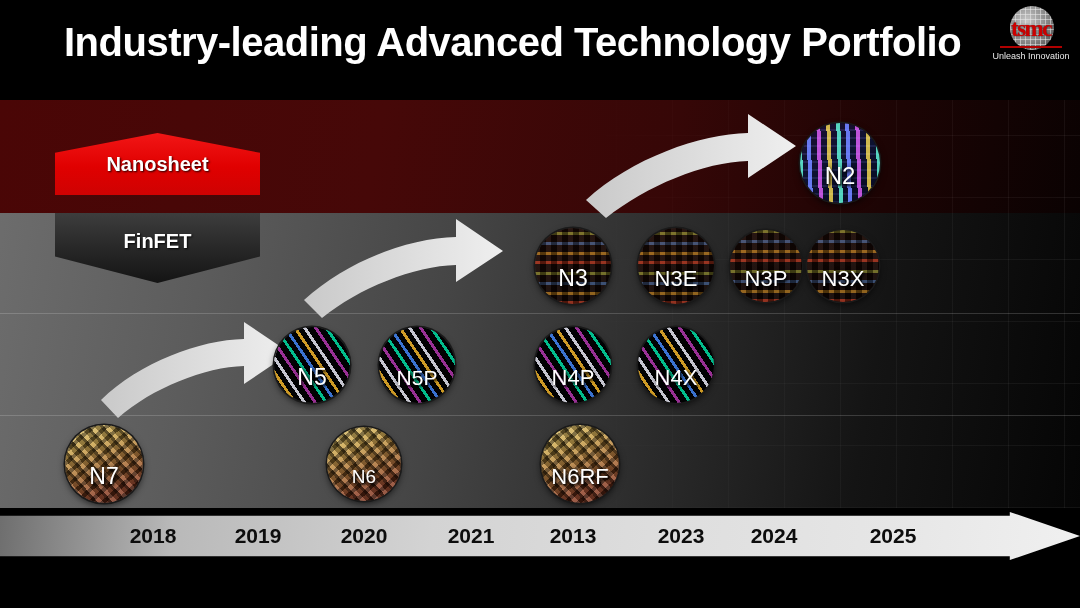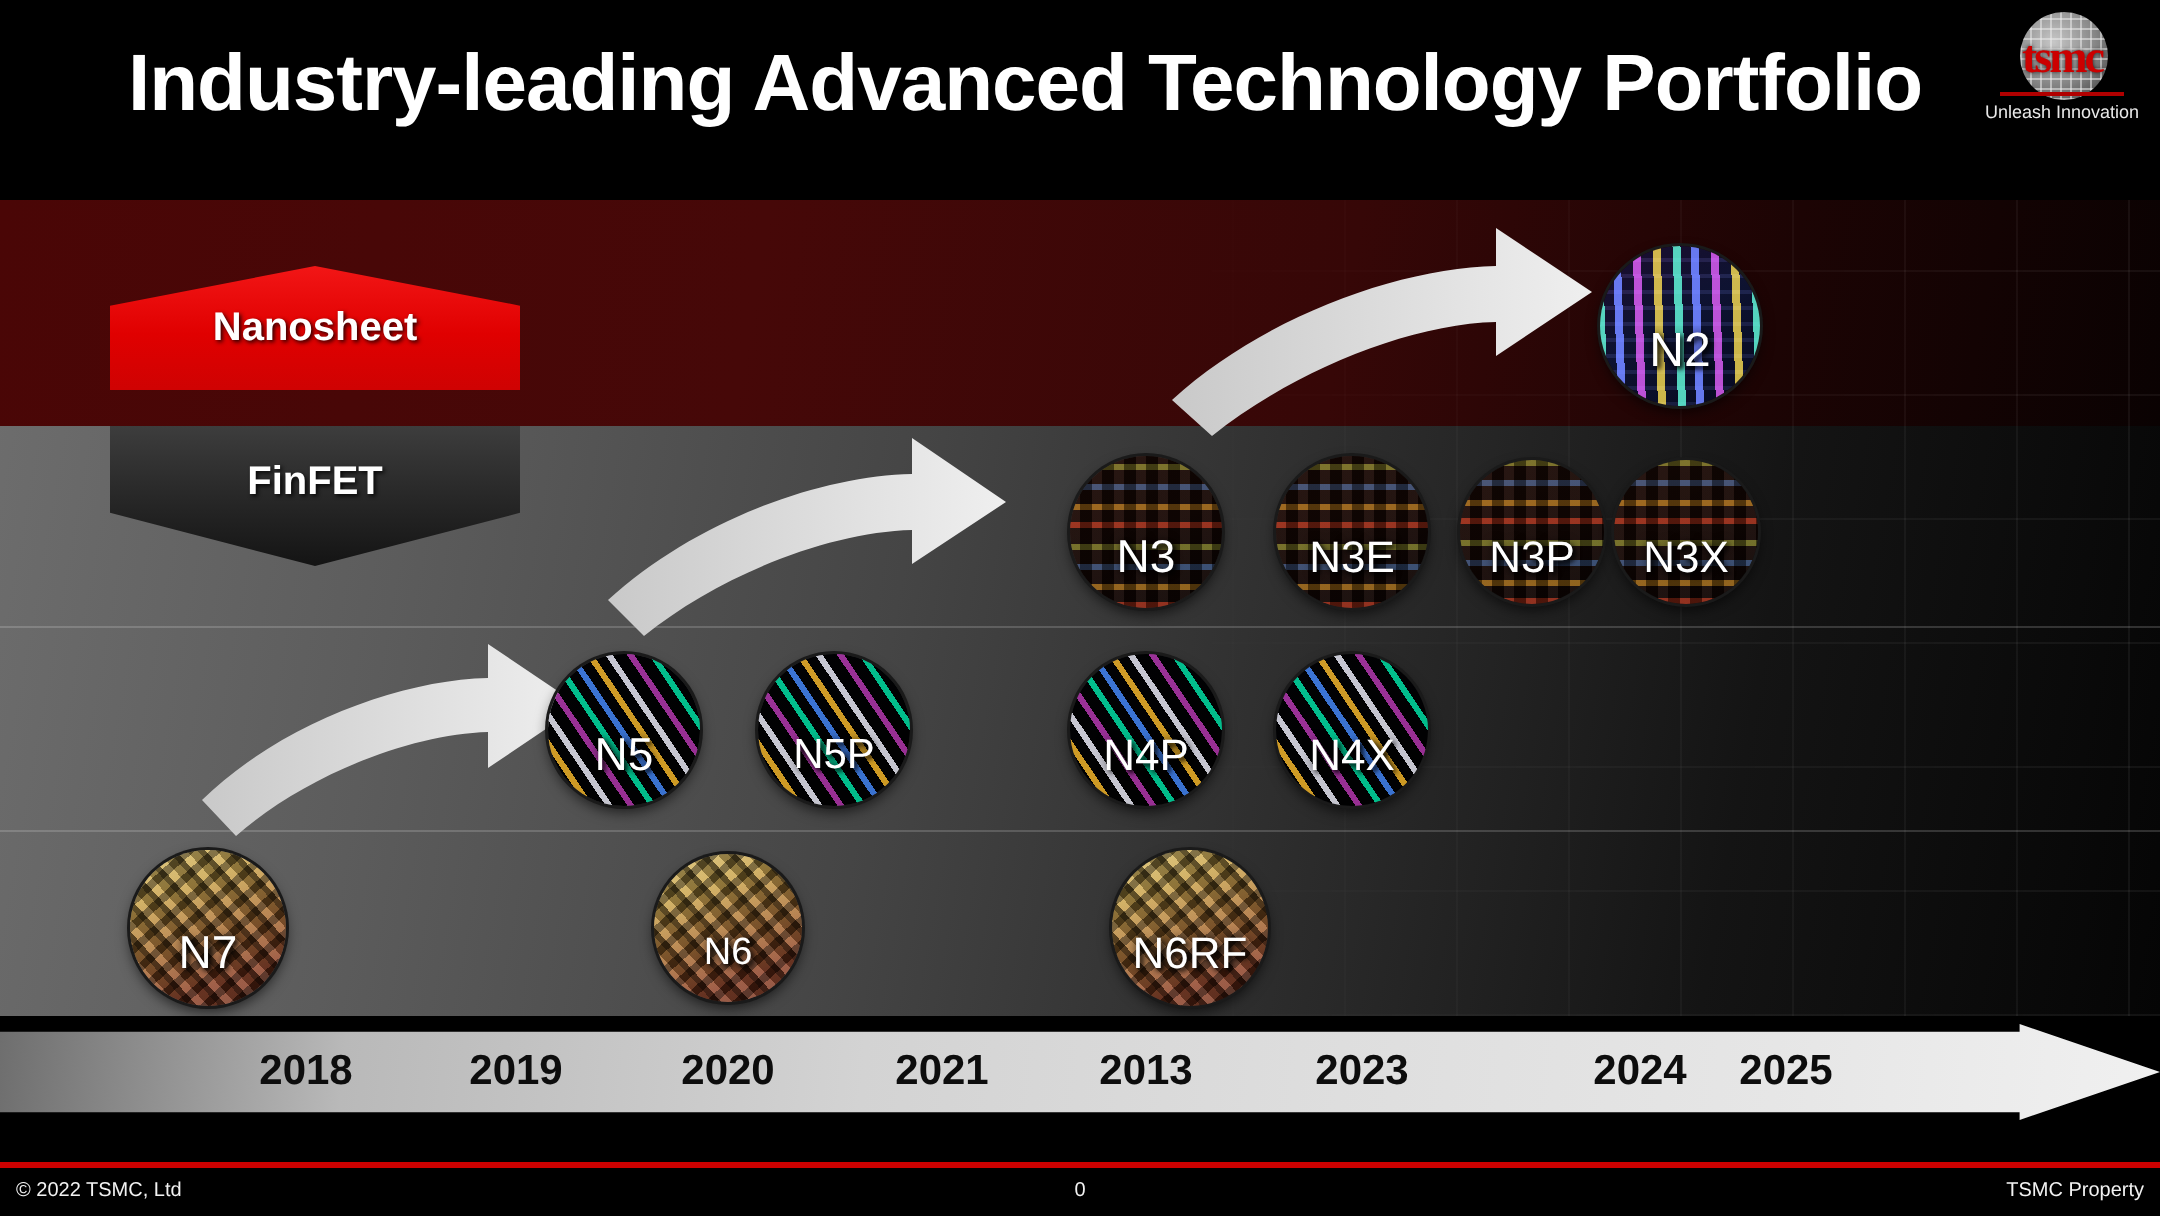--- a/index.html
+++ b/index.html
@@ -224,21 +224,21 @@
                C 704,62 646,86 606,118 Z"></path>
     </svg>
 
     <div id="node-layer">
         <div class="wafer w-gold" style="left: 65px; top: 325px; width: 78px; height: 78px;">
           <span class="wafer-label" style="font-size: 23px;">N7</span>
         </div>
         <div class="wafer w-gold" style="left: 327px; top: 327px; width: 74px; height: 74px;">
           <span class="wafer-label" style="font-size: 19px;">N6</span>
         </div>
-        <div class="wafer w-gold" style="left: 556px; top: 325px; width: 78px; height: 78px; align-items: center;">
+        <div class="wafer w-gold" style="left: 541px; top: 325px; width: 78px; height: 78px; align-items: center;">
           <span class="wafer-label" style="font-size: 22px;">N6RF</span>
         </div>
         <div class="wafer w-iri" style="left: 274px; top: 227px; width: 76px; height: 76px;">
           <span class="wafer-label" style="font-size: 23px;">N5</span>
         </div>
         <div class="wafer w-iri" style="left: 379px; top: 227px; width: 76px; height: 76px;">
           <span class="wafer-label" style="font-size: 21px;">N5P</span>
         </div>
         <div class="wafer w-iri" style="left: 535px; top: 227px; width: 76px; height: 76px;">
           <span class="wafer-label" style="font-size: 22px;">N4P</span>
@@ -267,25 +267,19 @@
 
   <div class="timeline">
     <div class="timeline-bar"></div>
     <div id="year-layer">
         <div class="year" style="left: 153px;">2018</div>
         <div class="year" style="left: 258px;">2019</div>
         <div class="year" style="left: 364px;">2020</div>
         <div class="year" style="left: 471px;">2021</div>
         <div class="year" style="left: 573px;">2013</div>
         <div class="year" style="left: 681px;">2023</div>
-        <div class="year" style="left: 820px;">2024</div>
+        <div class="year" style="left: 774px;">2024</div>
         <div class="year" style="left: 893px;">2025</div>
       </div>
   </div>
 
-  <div class="footer">
-    <div class="footer-rule"></div>
-    <div class="footer-left">© 2022 TSMC, Ltd</div>
-    <div class="footer-center">0</div>
-    <div class="footer-right">TSMC Property</div>
-  </div>
 
 </div>
 
 </body></html>

